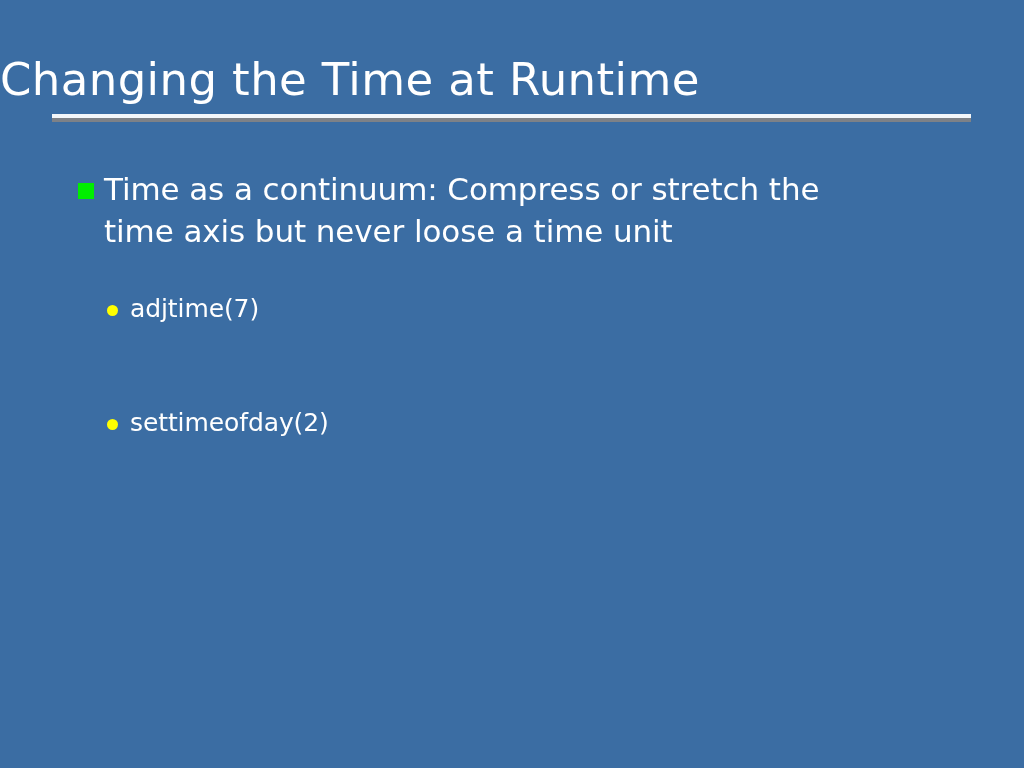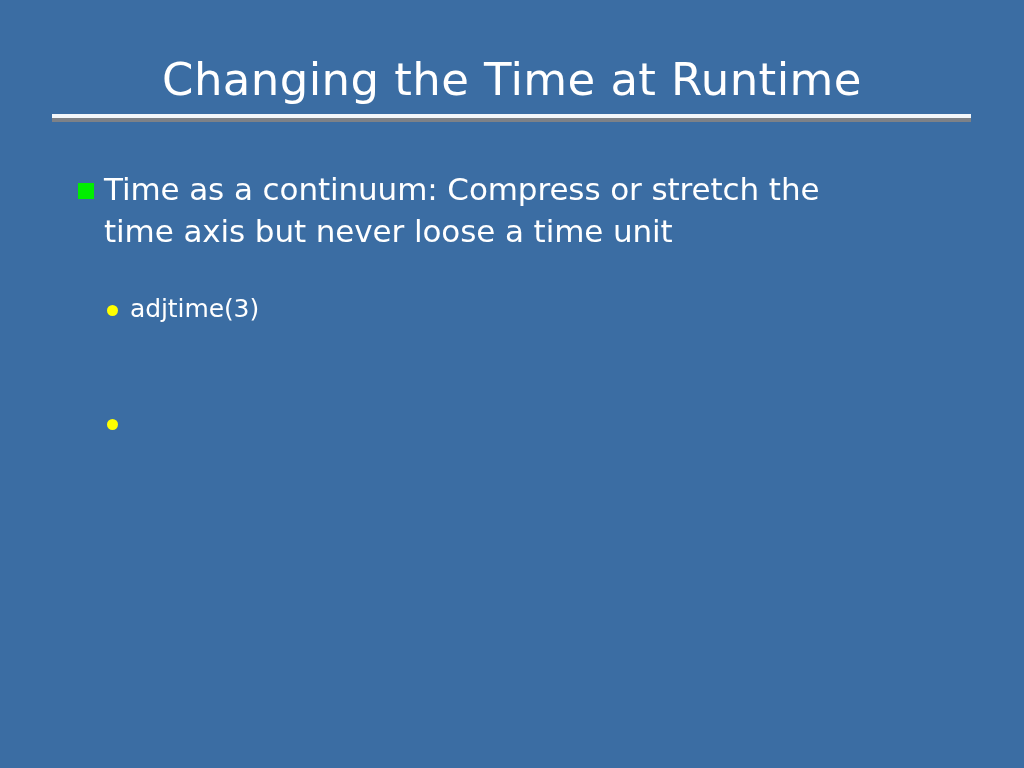--- a/index.html
+++ b/index.html
@@ -20,21 +20,21 @@
     background: #3b6da3;
     box-sizing: border-box;
   }
 
   
   #title-block {
     position: absolute;
     left: 0;
     top: 52px;
     width: 1024px;
-    text-align: center;
+    text-align: left;
   }
   #slide-title {
     display: block;
     color: #ffffff;
     font-family: "DejaVu Sans", "Liberation Sans", sans-serif;
     font-size: 45px;
     font-weight: 400;
     letter-spacing: 0.4px;
     line-height: 56px;
     white-space: nowrap;
@@ -143,26 +143,27 @@
 
     <div class="bullet-l1">
       <span class="marker-square"></span>
       <span class="txt">Time as a continuum:  Compress or stretch the time axis but never loose a time unit</span>
     </div>
 
     <div class="gap-sub"></div>
 
     <div class="bullet-l2">
       <span class="marker-dot"></span>
-      <span class="txt">adjtime(3)</span>
+      <span class="txt">adjtime(7)</span>
     </div>
 
     <div class="gap-major"></div>
 
 
     <div class="gap-sub2"></div>
 
     <div class="bullet-l2">
       <span class="marker-dot"></span>
+      <span class="txt">settimeofday(2)</span>
     </div>
 
   </div>
 </div>
 
 </body></html>

